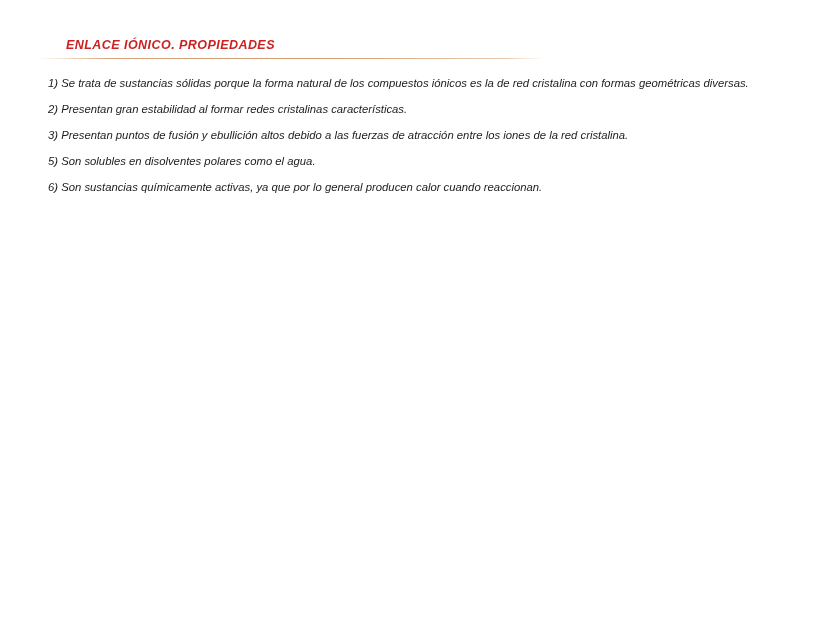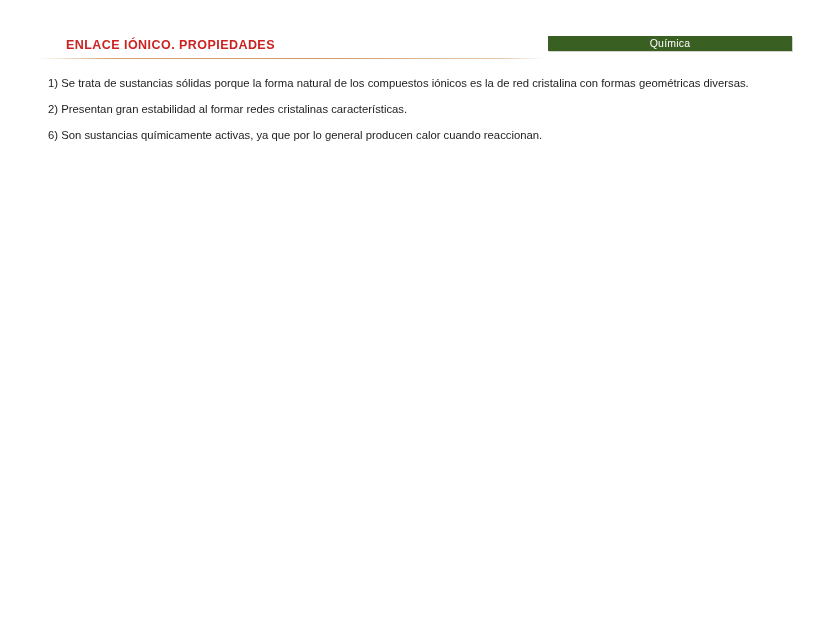--- a/index.html
+++ b/index.html
@@ -15,20 +15,21 @@
     color: #222222;
     overflow: hidden;
     position: relative;
   }
 
   .slide {
     position: relative;
     width: 828px;
     height: 640px;
     box-sizing: border-box;
+    font-style: italic;
   }
 
   
   .header {
     position: absolute;
     top: 0;
     left: 0;
     width: 828px;
     height: 72px;
   }
@@ -111,34 +112,33 @@
 
 <div class="slide">
 
   <div class="header">
 
     <div class="title-block">
       <div class="slide-title">ENLACE IÓNICO. PROPIEDADES</div>
       <div class="title-rule"></div>
     </div>
 
-    <div class="subject-banner">
-      <span class="subject-banner-label">Química</span>
-    </div>
 
   </div>
 
   <div class="content">
 
     <p class="para">1) Se trata de sustancias sólidas porque la forma natural de los compuestos iónicos es la de red cristalina con formas geométricas diversas.</p>
 
     <p class="para">2) Presentan gran estabilidad al formar redes cristalinas características.</p>
 
+    <p class="para">3) Presentan puntos de fusión y ebullición altos debido a las fuerzas de atracción entre los iones de la red cristalina.</p>
 
 
 
 
+    <p class="para">5) Son solubles en disolventes polares como el agua.</p>
 
     <p class="para last">6) Son sustancias químicamente activas, ya que por lo general producen calor cuando reaccionan.</p>
 
   </div>
 
 </div>
 
 </body></html>

